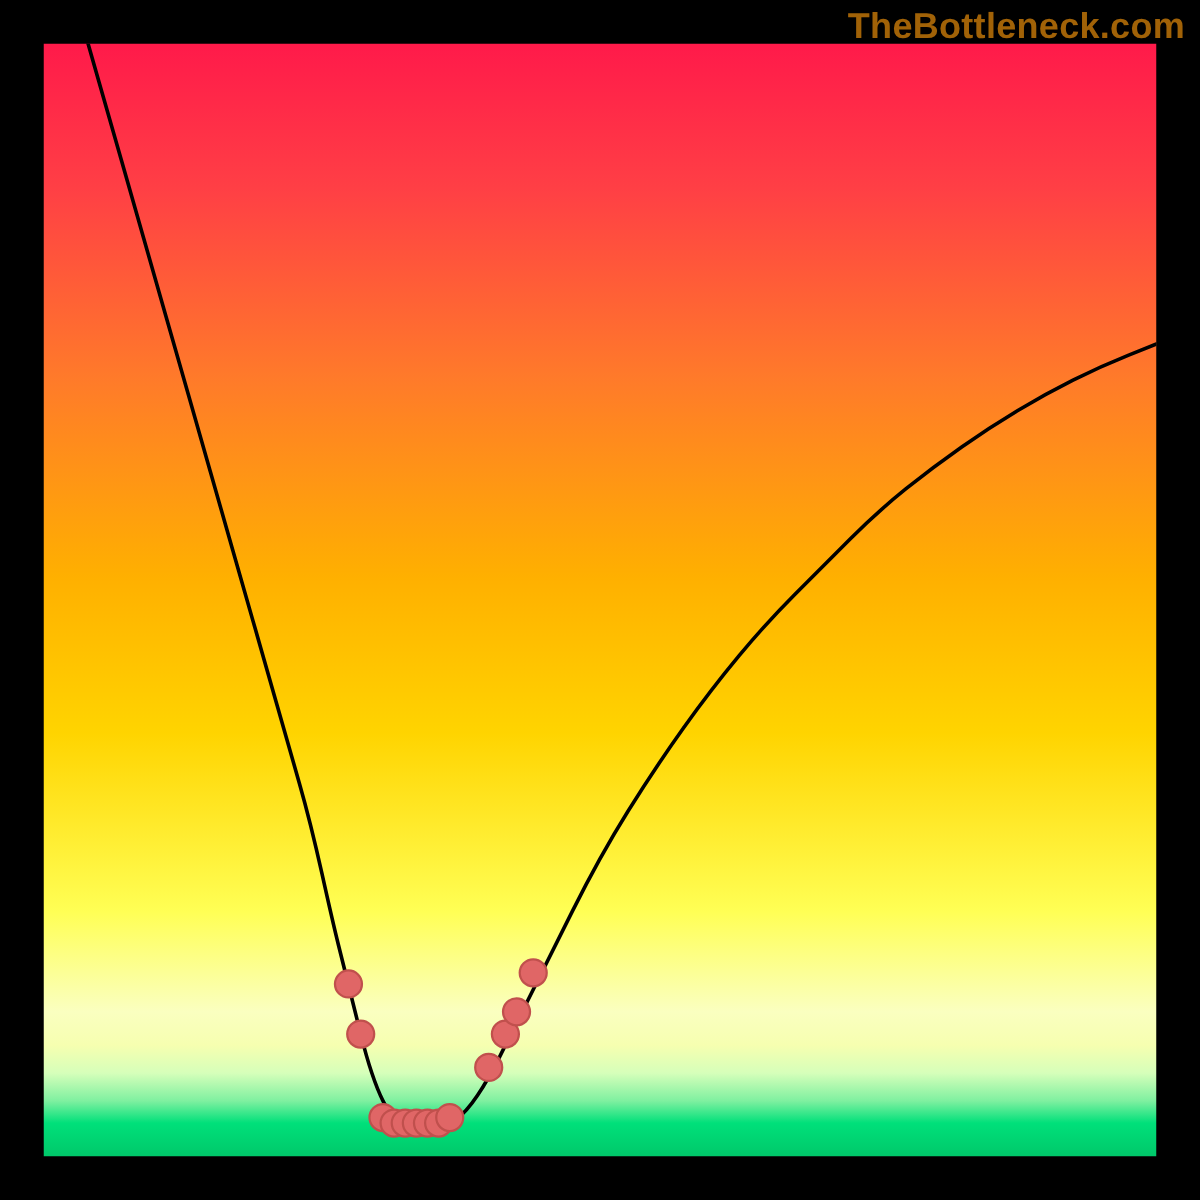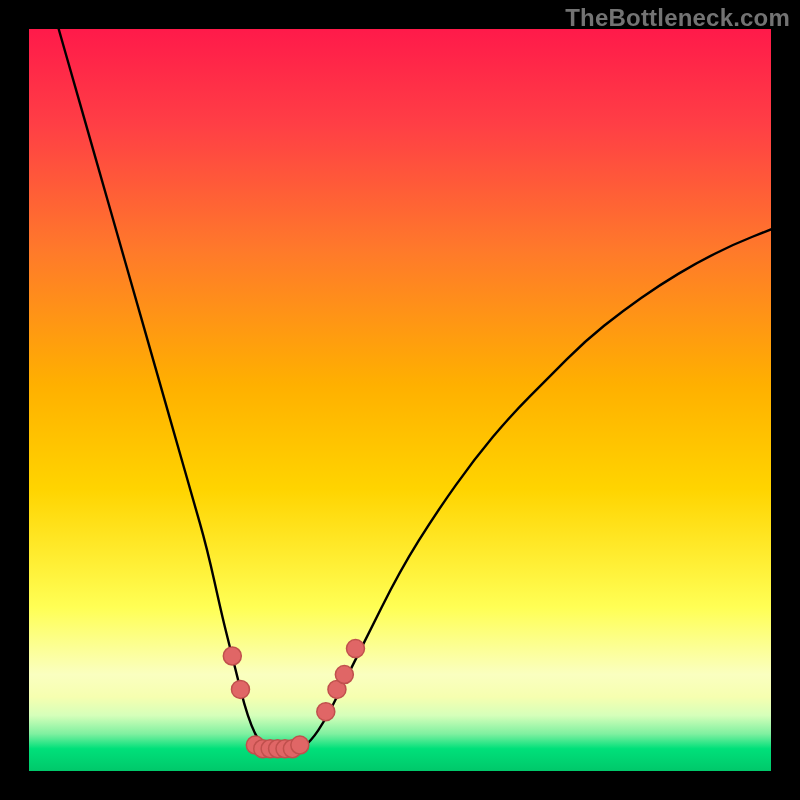--- a/index.html
+++ b/index.html
@@ -25,21 +25,21 @@
     width: 742px;
     height: 742px;
   }
   .watermark {
     position: absolute;
     top: 4px;
     right: 10px;
     font-family: Arial, Helvetica, sans-serif;
     font-size: 24px;
     font-weight: 600;
-    color: #737373;
+    color: #a16207;
     letter-spacing: 0.2px;
   }
 </style>
 </head>
 <body>
 
 <div class="frame">
   <svg class="plot-area" viewBox="0 0 742 742" preserveAspectRatio="none">
     <defs>
       <linearGradient id="bg-grad" x1="0" y1="0" x2="0" y2="1">

